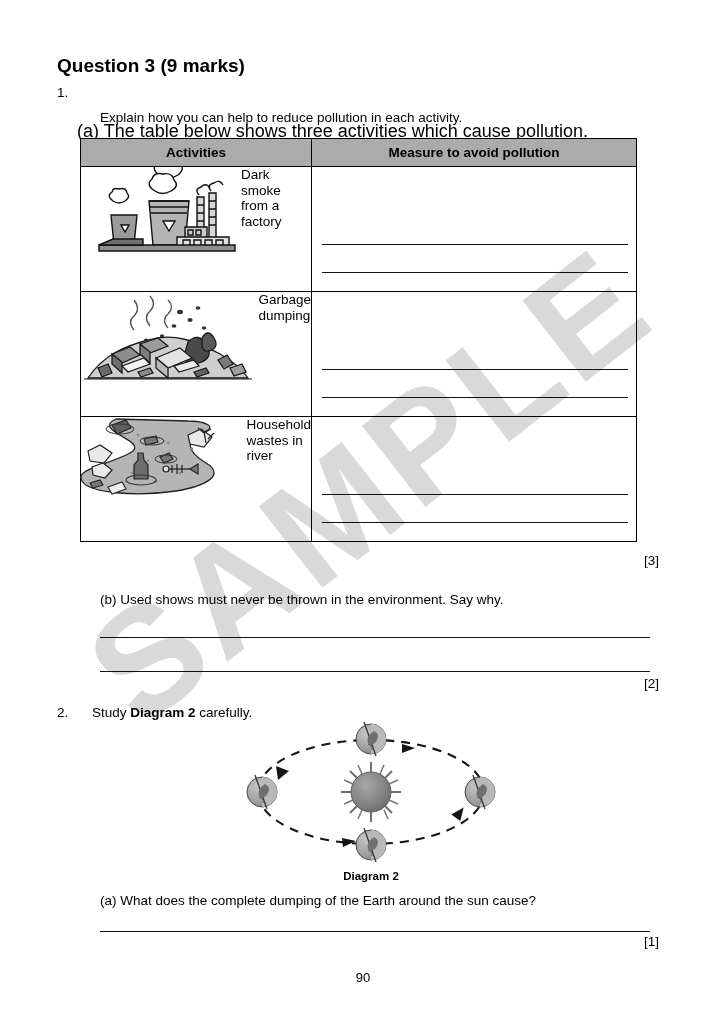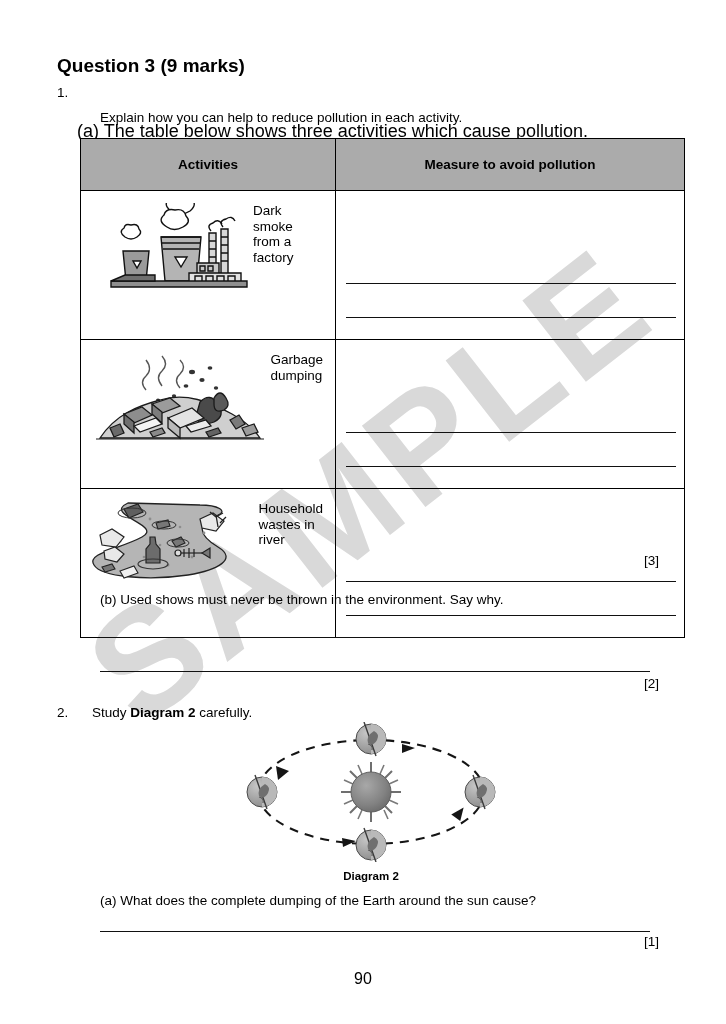--- a/index.html
+++ b/index.html
@@ -47,21 +47,21 @@
 
   
   .tbl{
     position:absolute;left:80px;top:138px;
     width:554px;
     border-collapse:collapse;
     table-layout:fixed;
   }
   .tbl td,.tbl th{
     border:1.6px solid #000;
-    padding:12px;
+    padding:0;
     vertical-align:top;
     margin-top:19px;
   }
   .tbl thead th{
     background:#ababab;
     height:27px;
     font-size:13.5px;
     font-weight:bold;
     text-align:center;
     vertical-align:middle;
@@ -111,21 +111,21 @@
   .dg-cap{
     position:absolute;left:236px;top:870px;width:270px;
     text-align:center;font-size:11.5px;font-weight:bold;
   }
 
   .q2a{position:absolute;left:100px;top:893px;font-size:13.5px;}
   .al1{left:100px;top:931px;width:550px;}
 
   .pageno{
     position:absolute;left:0;top:970px;width:726px;
-    text-align:center;font-size:16px;
+    text-align:center;font-size:13px;
   }
 </style>
 </head>
 <body>
 
 <div class="page">
 
   <div class="watermark">
     <span>SAMPLE</span>
   </div>

